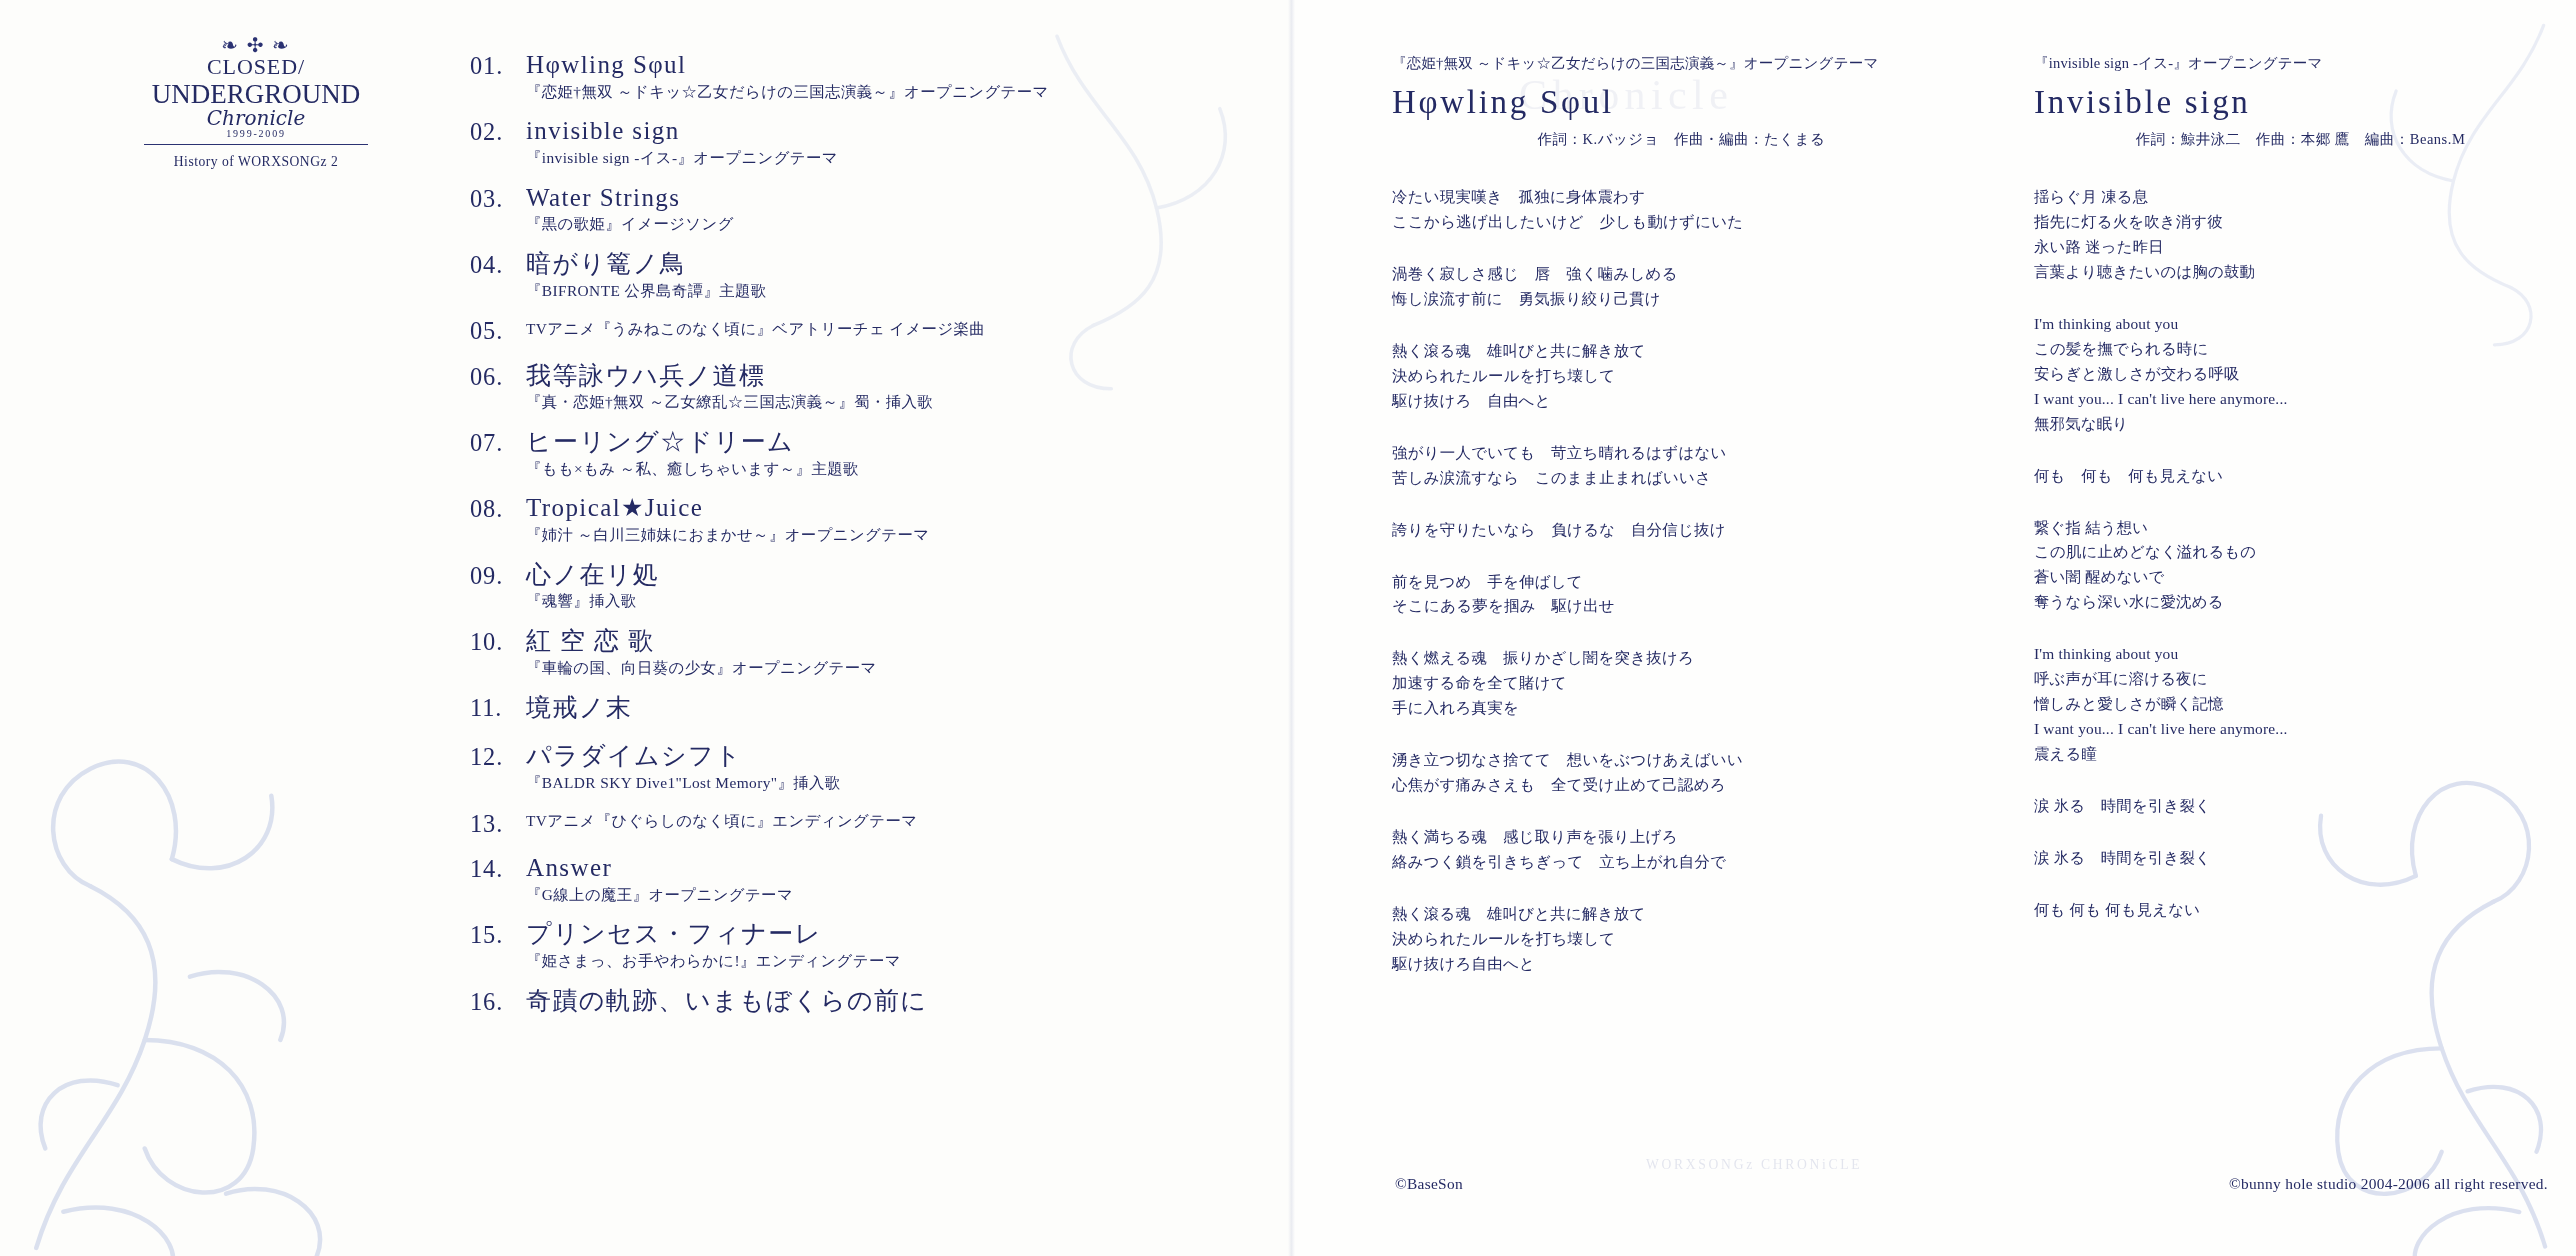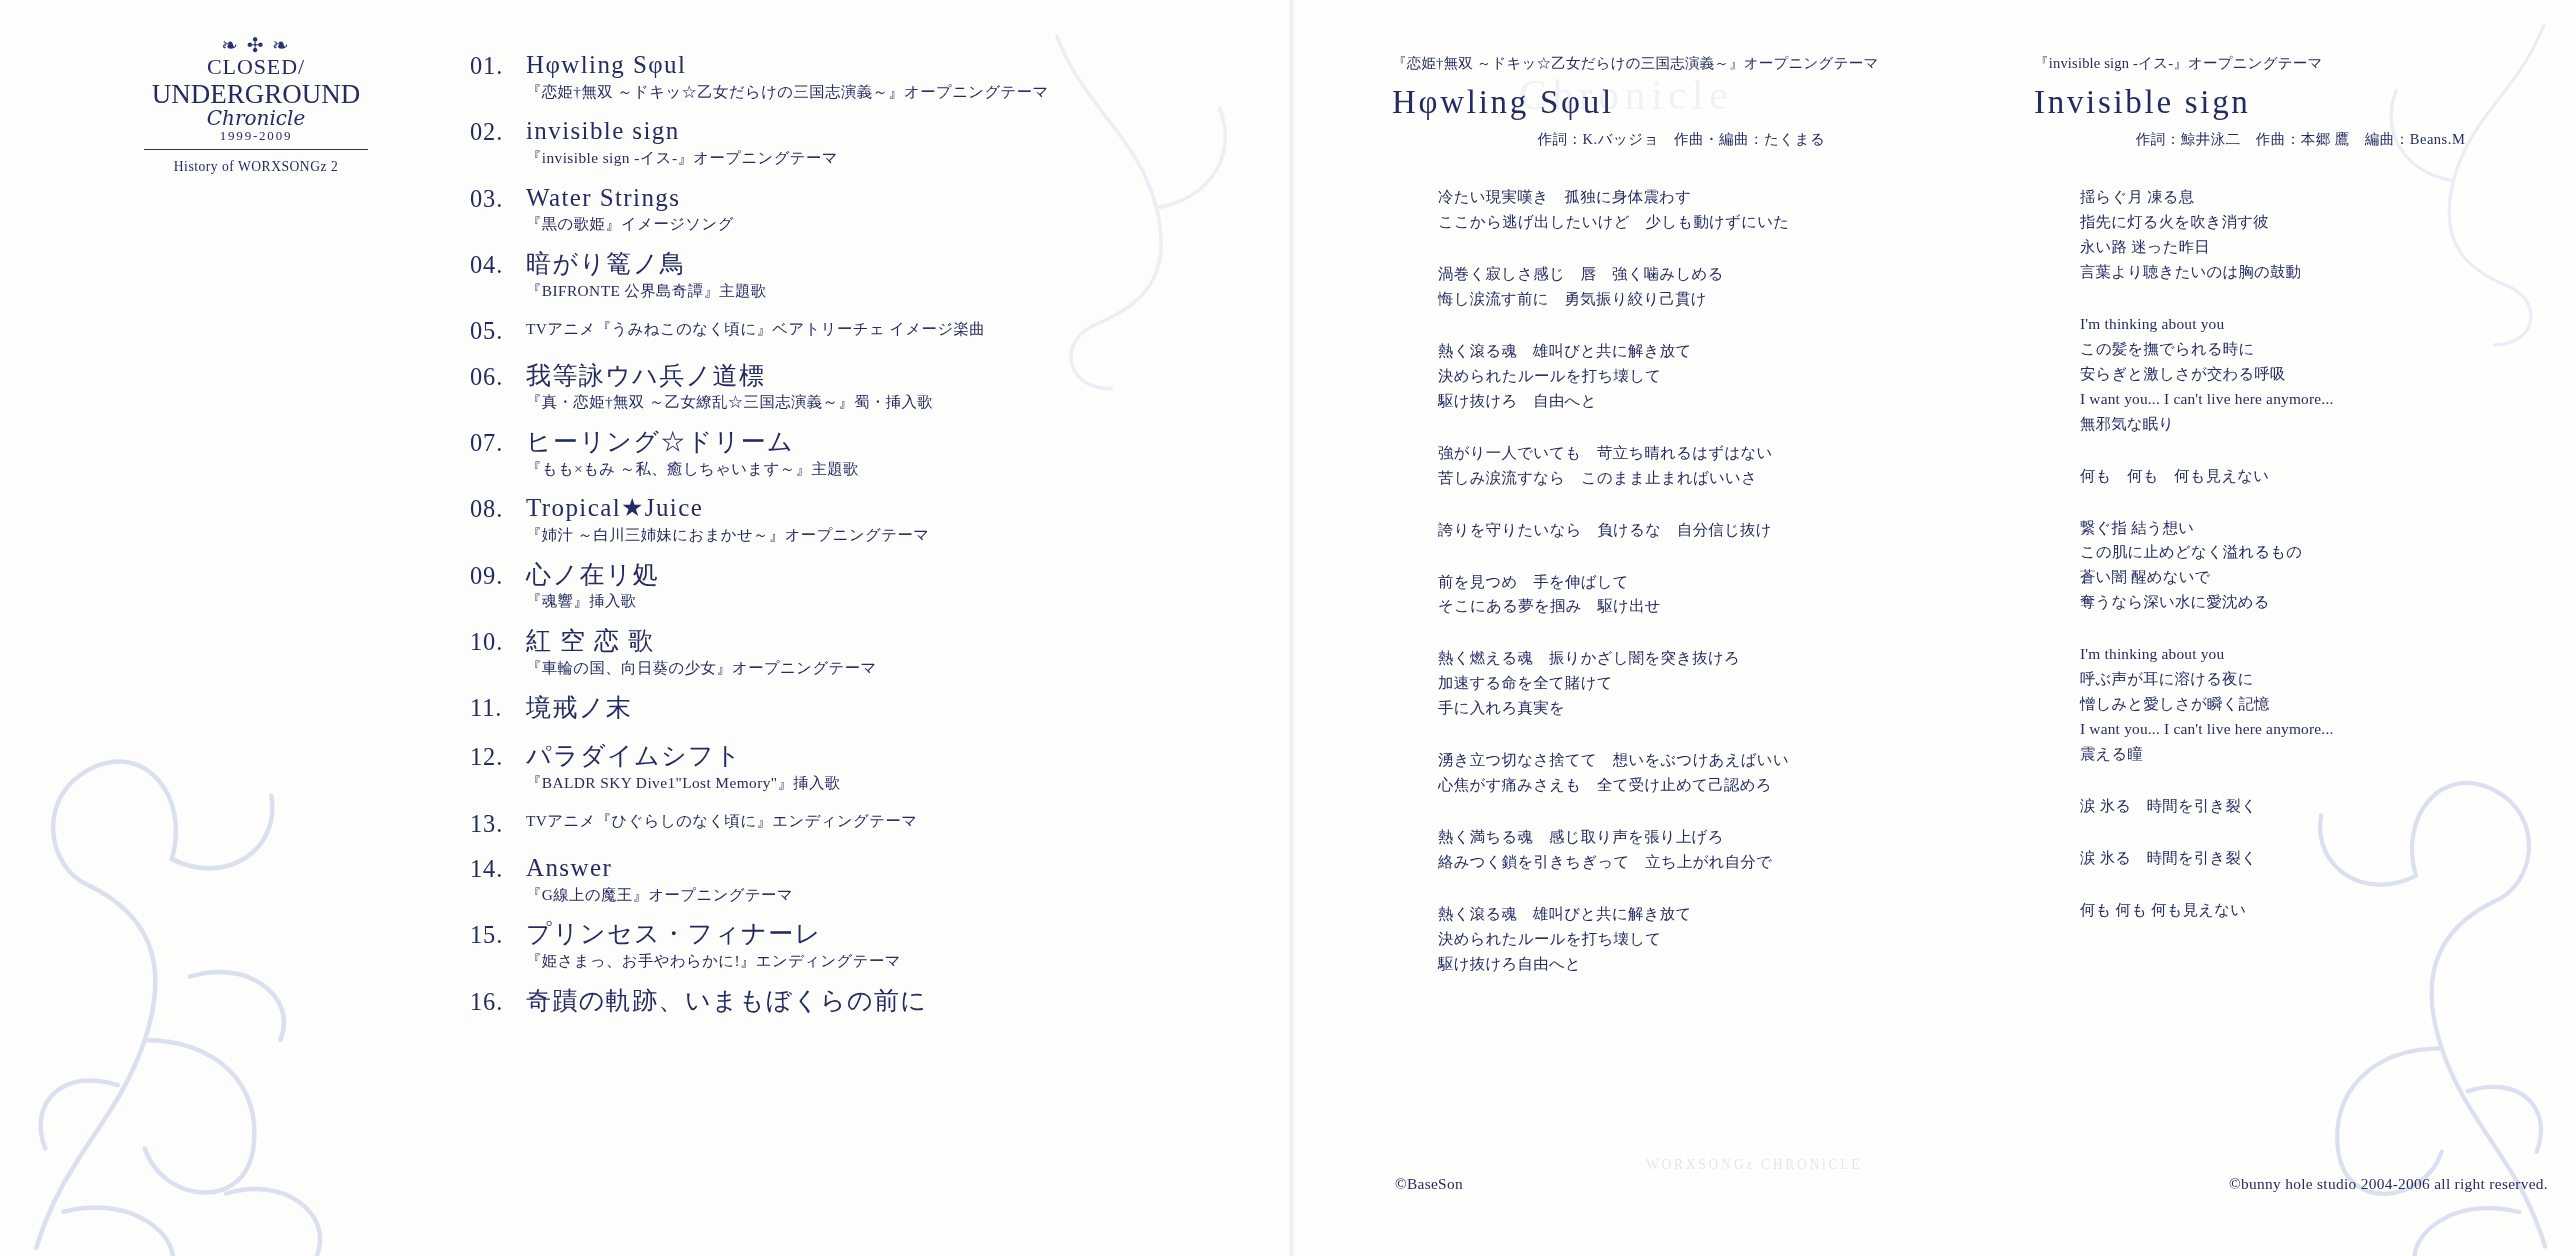--- a/index.html
+++ b/index.html
@@ -78,21 +78,21 @@
     margin-top: -1.8px;
     white-space: nowrap;
   }
   .logo-script {
     font-family: "DejaVu Serif", serif;
     font-style: italic;
     font-size: 20px;
     margin-top: -3.6px;
   }
   .logo-years {
-    font-size: 13px;
+    font-size: 10px;
     letter-spacing: 1.8px;
     margin-top: -1.8px;
   }
   .logo-rule {
     width: 224px;
     height: 0.9px;
     background: #2b3272;
     margin: 4.5px auto 0 auto;
   }
   .logo-sub {
@@ -166,21 +166,20 @@
   .lyr-credit {
     font-size: 14.5px;
     letter-spacing: 0.5px;
     color: #242a63;
     margin-bottom: 36px;
     white-space: nowrap;
     text-align: center;
   }
   .lyr-stanza {
     margin-bottom: 27px;
-    margin-left: 46px;
   }
   .lyr-line {
     font-size: 15.4px;
     line-height: 1.62;
     letter-spacing: 0.3px;
     color: #242a63;
     white-space: nowrap;
   }
   .lyr-col.col-b .lyr-line { letter-spacing: 0.2px; }
 

